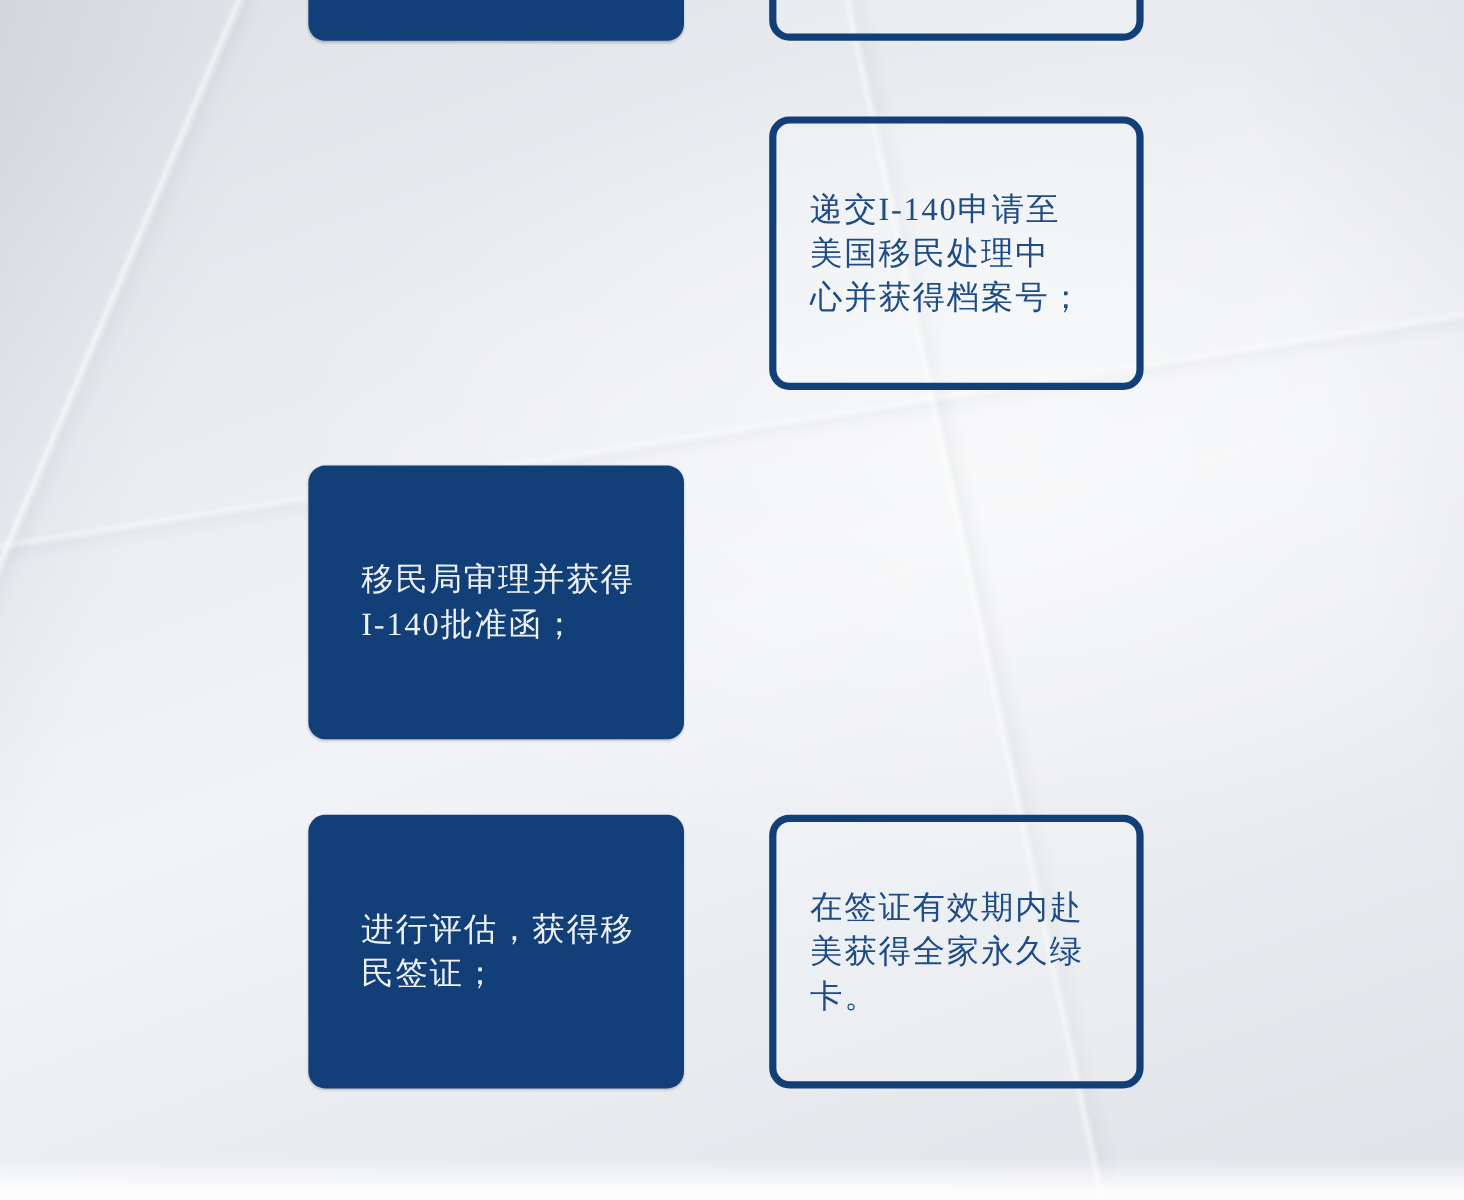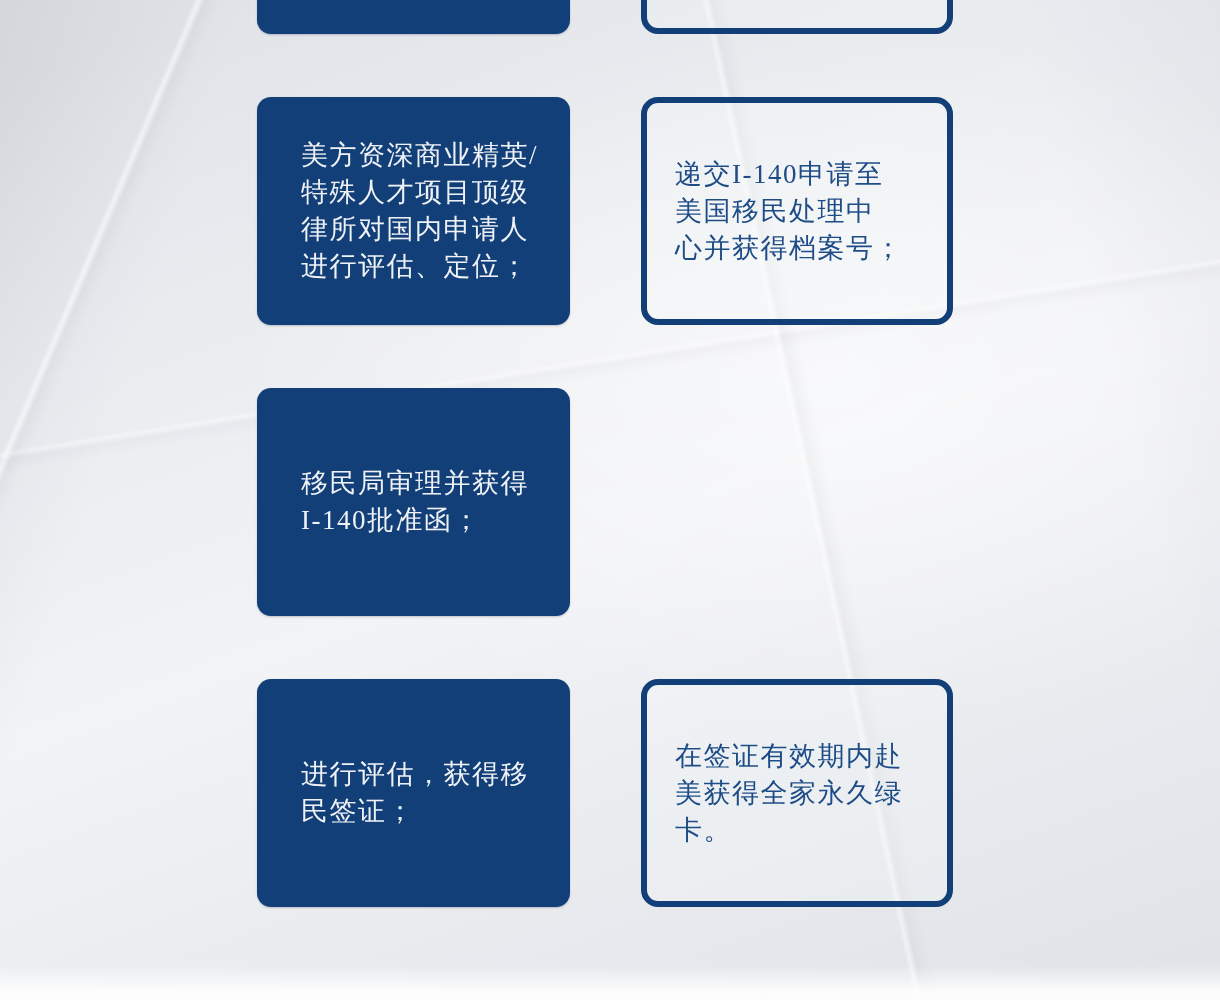--- a/index.html
+++ b/index.html
@@ -80,26 +80,20 @@
     <div class="row row-0">
       <div class="box filled">
         <span></span>
       </div>
       <div class="box outlined">
         <span></span>
       </div>
     </div>
 
     <div class="row row-1">
-      <div class="box filled">
-        <span>美方资深商业精英/
-特殊人才项目顶级
-律所对国内申请人
-进行评估、定位；</span>
-      </div>
       <div class="box outlined">
         <span>递交I-140申请至
 美国移民处理中
 心并获得档案号；</span>
       </div>
     </div>
 
     <div class="row row-2">
       <div class="box filled">
         <span>移民局审理并获得

